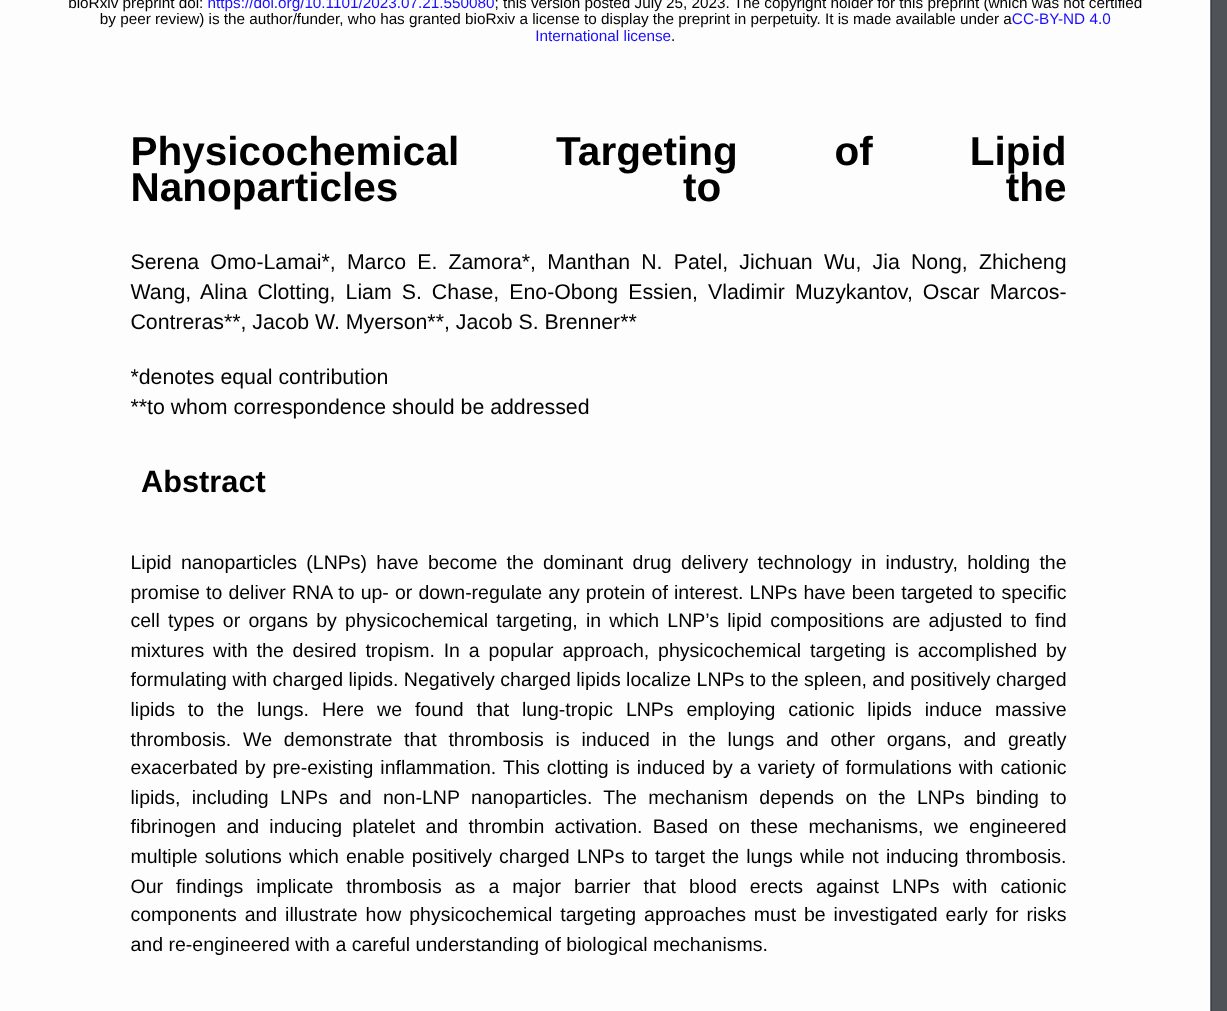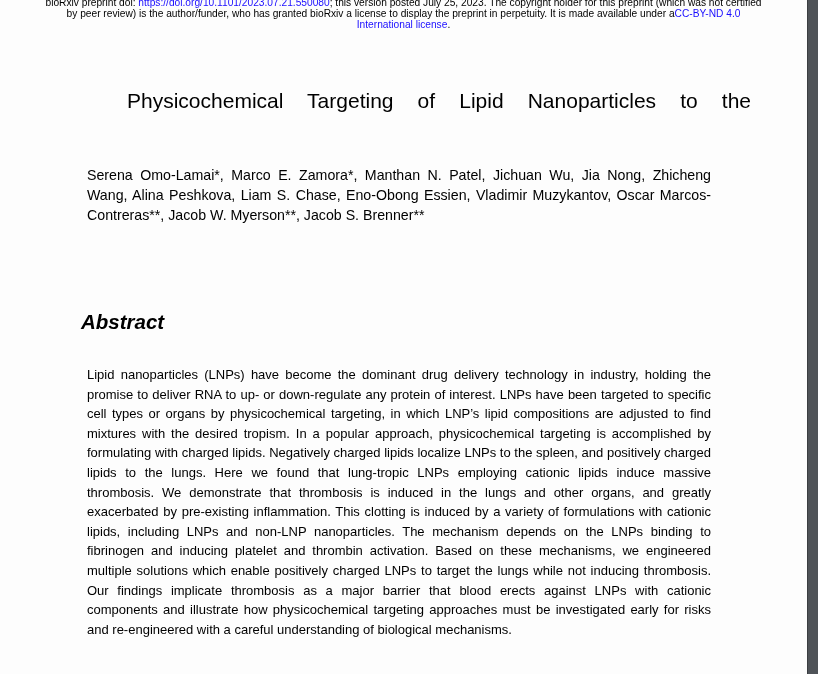--- a/index.html
+++ b/index.html
@@ -11,49 +11,52 @@
   }
   .page { position: absolute; left: 0; top: 0; width: 807px; height: 674px; background: #fdfdfd; }
   .scroll-gutter { position: absolute; left: 807px; top: 0; width: 11px; height: 674px; background: #4f5358; border-left: 1px solid #3b3e42; }
   .header-notice {
     position: absolute; left: 40px; width: 727px; top: -3px;
     text-align: center; font-size: 10.2px; line-height: 11.2px; color: #000;
   }
   .header-notice a { color: #1a0dff; text-decoration: none; }
   .title {
     position: absolute; left: 87px; top: 89px; width: 624px;
-    font-size: 21px; font-weight: normal; line-height: 24px; text-align: justify;
+    font-size: 27px; font-weight: bold; line-height: 24px; text-align: justify;
     text-align-last: left;
-    margin-left: 40px;
   }
   .title .l1 { display: block; text-align: justify; text-align-last: justify; }
   .authors {
     position: absolute; left: 87px; top: 165px; width: 624px;
     font-size: 14.2px; line-height: 20px; text-align: justify;
   }
   .notes { position: absolute; left: 87px; top: 243px; font-size: 14.2px; line-height: 19.5px; }
-  .abstract-heading { position: absolute; left: 81px; top: 310px; font-size: 20.5px; font-weight: bold; font-style: italic; }
+  .abstract-heading { position: absolute; left: 94px; top: 310px; font-size: 20.5px; font-weight: bold; }
   .abstract-body {
     position: absolute; left: 87px; top: 365px; width: 624px;
     font-size: 13px; line-height: 19.6px; text-align: justify;
   }
 </style>
 </head>
 <body>
 
 <div class="page">
   <div class="header-notice">
     <span>bioRxiv preprint doi: </span><a>https://doi.org/10.1101/2023.07.21.550080</a><span>; this version posted July 25, 2023. The copyright holder for this preprint (which was not certified by peer review) is the author/funder, who has granted bioRxiv a license to display the preprint in perpetuity. It is made available under a</span><a>CC-BY-ND 4.0 International license</a><span>.</span>
   </div>
 
   <div class="title">
     <span class="l1">Physicochemical Targeting of Lipid Nanoparticles to the</span>
   </div>
 
-  <div class="authors">Serena Omo-Lamai*, Marco E. Zamora*, Manthan N. Patel, Jichuan Wu, Jia Nong, Zhicheng Wang, Alina Peshkova, Liam S. Chase, Eno-Obong Essien, Vladimir Muzykantov, Oscar Marcos-Contreras**, Jacob W. Myerson**, Jacob S. Brenner**</div>
+  <div class="authors">Serena Omo-Lamai*, Marco E. Zamora*, Manthan N. Patel, Jichuan Wu, Jia Nong, Zhicheng Wang, Alina Clotting, Liam S. Chase, Eno-Obong Essien, Vladimir Muzykantov, Oscar Marcos-Contreras**, Jacob W. Myerson**, Jacob S. Brenner**</div>
 
+  <div class="notes">
+    <div>*denotes equal contribution</div>
+    <div>**to whom correspondence should be addressed</div>
+  </div>
 
   <div class="abstract-heading">Abstract</div>
 
   <div class="abstract-body">Lipid nanoparticles (LNPs) have become the dominant drug delivery technology in industry, holding the promise to deliver RNA to up- or down-regulate any protein of interest.  LNPs have been targeted to specific cell types or organs by physicochemical targeting, in which LNP’s lipid compositions are adjusted to find mixtures with the desired tropism.  In a popular approach, physicochemical targeting is accomplished by formulating with charged lipids. Negatively charged lipids localize LNPs to the spleen, and positively charged lipids to the lungs.  Here we found that lung-tropic LNPs employing cationic lipids induce massive thrombosis.  We demonstrate that thrombosis is induced in the lungs and other organs, and greatly exacerbated by pre-existing inflammation.  This clotting is induced by a variety of formulations with cationic lipids, including LNPs and non-LNP nanoparticles.  The mechanism depends on the LNPs binding to fibrinogen and inducing platelet and thrombin activation. Based on these mechanisms, we engineered multiple solutions which enable positively charged LNPs to target the lungs while not inducing thrombosis.  Our findings implicate thrombosis as a major barrier that blood erects against LNPs with cationic components and illustrate how physicochemical targeting approaches must be investigated early for risks and re-engineered with a careful understanding of biological mechanisms.</div>
 </div>
 
 <div class="scroll-gutter"></div>
 
 </body></html>

